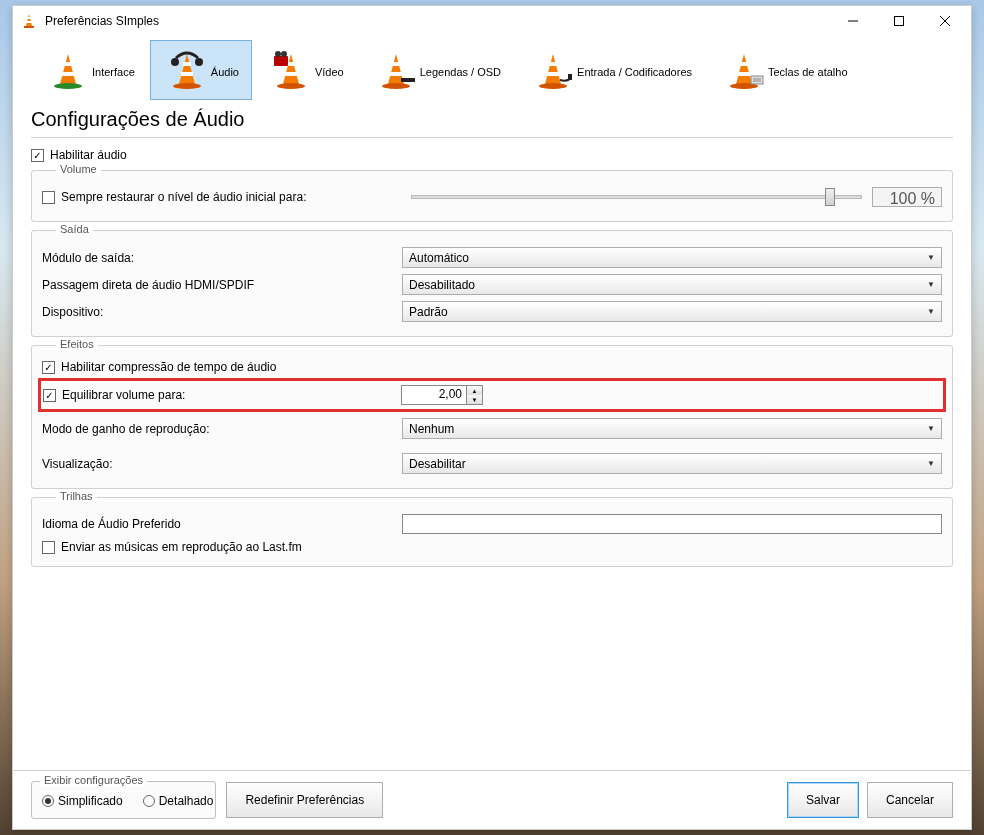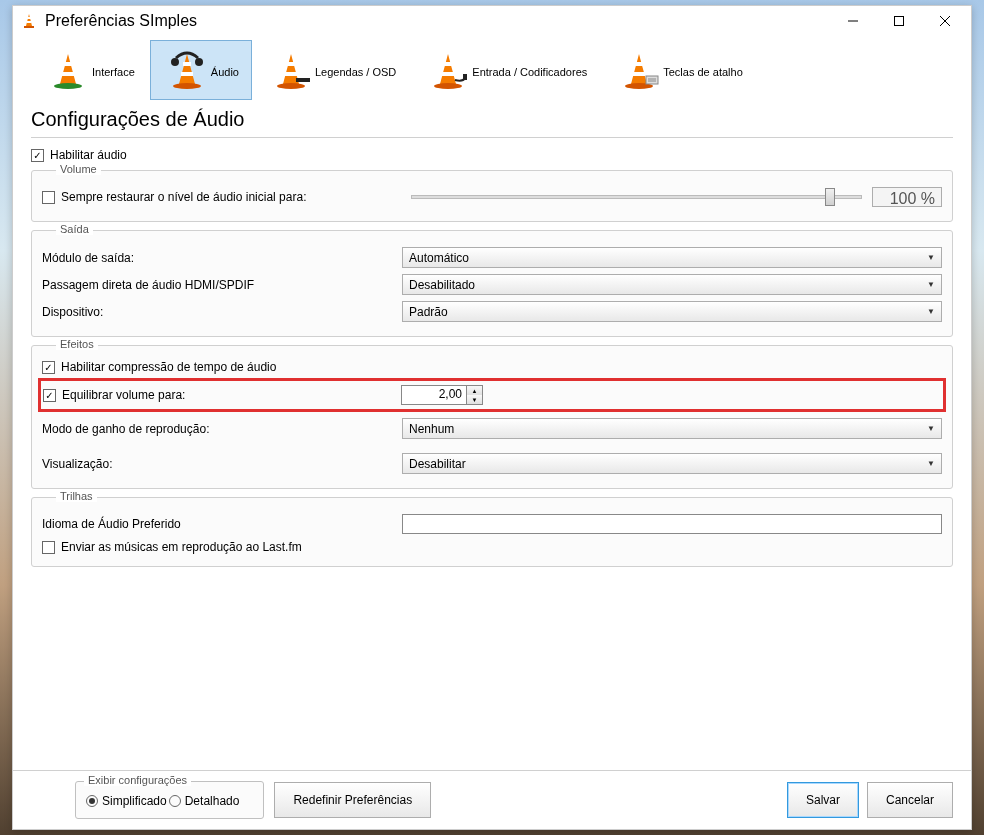--- a/index.html
+++ b/index.html
@@ -1,20 +1,20 @@
 <!DOCTYPE html>
 <html><head>
 <meta charset="utf-8">
 <style>
 * { box-sizing: border-box; margin: 0; padding: 0; font-family: 'Segoe UI', Tahoma, sans-serif; font-size: 12px; }
 body { background: linear-gradient(to bottom, #a8c8e8 0%, #d8e8f0 30%, #c0a080 70%, #504030 100%); width: 984px; height: 835px; overflow: hidden; position: relative; }
 .window { background: #fff; border: 1px solid #ccc; width: 960px; height: 825px; margin: 5px 12px; display: flex; flex-direction: column; box-shadow: 0 2px 8px rgba(0,0,0,0.2); }
 .titlebar { height: 30px; display: flex; align-items: center; padding: 0 8px; background: #fff; }
 .app-icon { width: 16px; height: 16px; margin-right: 8px; }
-.title-text { flex: 1; font-size: 16px; color: #000; }
+.title-text { flex: 1; font-size: 12px; color: #000; }
 .win-controls { display: flex; gap: 18px; margin-right: 4px; }
 .win-btn { width: 28px; height: 20px; display: flex; align-items: center; justify-content: center; cursor: default; color: #000; }
 .tabs { display: flex; gap: 2px; padding: 4px 18px 0 18px; }
 .tab { display: flex; flex-direction: row; align-items: center; padding: 6px 12px 4px 12px; cursor: default; border: 1px solid transparent; min-width: 80px; }
 .tab.selected { background: #cce4f7; border: 1px solid #7ab0da; }
 .tab-icon { width: 48px; height: 48px; display: flex; align-items: center; justify-content: center; }
 .tab-label { font-size: 11px; color: #000; margin-top: 1px; }
 .content { flex: 1; padding: 6px 18px 8px 18px; overflow: hidden; }
 .page-title { font-size: 20px; color: #000; padding: 2px 0 6px 0; border-bottom: 1px solid #d0d0d0; margin-bottom: 10px; }
 .row { display: flex; align-items: center; margin: 4px 0; }
@@ -29,21 +29,21 @@
 .slider { flex: 1; height: 4px; background: #ddd; border: 1px solid #bbb; margin: 0 10px; position: relative; }
 .slider-thumb { position: absolute; width: 10px; height: 18px; background: linear-gradient(#f0f0f0,#d0d0d0); border: 1px solid #888; top: -8px; }
 .pct-box { width: 70px; height: 20px; border: 1px solid #adadad; text-align: right; padding: 2px 6px; background: #f4f4f4; font-size: 16px; color: #555; }
 .textinput { width: 100%; height: 20px; border: 1px solid #888; padding: 2px 4px; background: #fff; font-size: 12px; }
 .spinner { width: 82px; height: 20px; border: 1px solid #888; display: flex; background: #fff; }
 .spinner-val { flex: 1; text-align: right; padding: 1px 4px; font-size: 12px; }
 .spinner-btns { width: 16px; display: flex; flex-direction: column; border-left: 1px solid #888; }
 .spinner-btn { flex: 1; font-size: 6px; display: flex; align-items: center; justify-content: center; background: linear-gradient(#f8f8f8,#e0e0e0); cursor: default; }
 .highlight { border: 3px solid #e03030; padding: 2px; margin: 0 -4px; }
 .footer { border-top: 1px solid #d0d0d0; padding: 10px 18px; display: flex; align-items: center; background: #fff; }
-.radio-group { border: 1px solid #c0c0c0; border-radius: 3px; padding: 8px 24px 6px 10px; display: flex; gap: 2px; position: relative; background: rgba(249,249,249,0.6); margin-left: 44px; }
+.radio-group { border: 1px solid #c0c0c0; border-radius: 3px; padding: 8px 2px 6px 10px; display: flex; gap: 20px; position: relative; background: rgba(249,249,249,0.6); }
 .radio-title { position: absolute; top: -8px; left: 8px; background: #fff; padding: 0 4px; font-size: 11px; color: #555; }
 .radio { width: 12px; height: 12px; border: 1px solid #666; border-radius: 50%; margin-right: 4px; display: flex; align-items: center; justify-content: center; cursor: default; }
 .radio.checked::after { content: ''; width: 6px; height: 6px; background: #333; border-radius: 50%; }
 .button { height: 36px; padding: 0 18px; border: 1px solid #adadad; background: linear-gradient(#fff,#e8e8e8); cursor: default; font-size: 12px; display: flex; align-items: center; }
 .button.primary { border: 1px solid #3399dd; box-shadow: 0 0 0 1px #a8d8ff inset; }
 .spacer { flex: 1; }
 </style>
 </head>
 <body>
 
@@ -104,20 +104,34 @@
         </div>
       <span class="tab-label">Áudio</span>
     </div>
     <div class="tab">
       <div class="tab-icon">
           <svg width="42" height="42" viewBox="0 0 42 42">
             <polygon points="21,4 29,34 13,34" fill="#f57c00"></polygon>
             <rect x="17" y="12" width="8" height="4" fill="#fff"></rect>
             <rect x="15" y="22" width="12" height="4" fill="#fff"></rect>
             <ellipse cx="21" cy="36" rx="14" ry="3" fill="#d35400"></ellipse>
+            <rect x="4" y="6" width="14" height="10" fill="#b00" rx="1"></rect>
+            <circle cx="8" cy="4" r="3" fill="#333"></circle>
+            <circle cx="14" cy="4" r="3" fill="#333"></circle>
+          </svg>
+        </div>
+      <span class="tab-label">Vídeo</span>
+    </div>
+    <div class="tab">
+      <div class="tab-icon">
+          <svg width="42" height="42" viewBox="0 0 42 42">
+            <polygon points="21,4 29,34 13,34" fill="#f57c00"></polygon>
+            <rect x="17" y="12" width="8" height="4" fill="#fff"></rect>
+            <rect x="15" y="22" width="12" height="4" fill="#fff"></rect>
+            <ellipse cx="21" cy="36" rx="14" ry="3" fill="#d35400"></ellipse>
             <rect x="26" y="28" width="14" height="4" fill="#222"></rect>
           </svg>
         </div>
       <span class="tab-label">Legendas / OSD</span>
     </div>
     <div class="tab">
       <div class="tab-icon">
           <svg width="42" height="42" viewBox="0 0 42 42">
             <polygon points="21,4 29,34 13,34" fill="#f57c00"></polygon>
             <rect x="17" y="12" width="8" height="4" fill="#fff"></rect>

